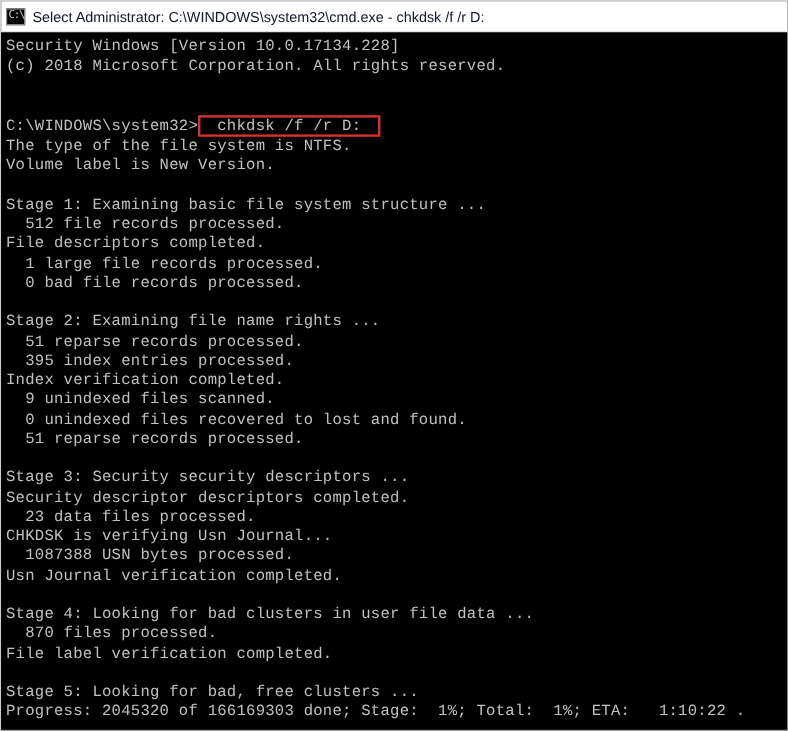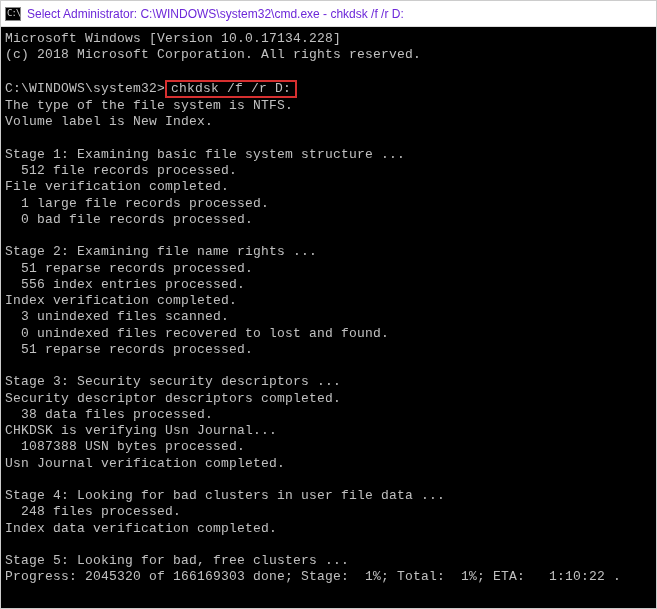--- a/index.html
+++ b/index.html
@@ -39,79 +39,80 @@
       color: #ccc;
       text-align: left;
       line-height: 11px;
       padding-left: 1px;
       font-family: monospace;
       letter-spacing: -1px;
     }
     .titlebar-text {
       font-family: 'Segoe UI', Tahoma, sans-serif;
       font-size: 12px;
-      color: #6d28d9;
+      color: #0f172a;
     }
     .terminal {
       background: #000;
       color: #c0c0c0;
       font-family: 'Consolas', 'Courier New', monospace;
       font-size: 13px;
       line-height: 1.25;
       padding: 4px 4px;
       white-space: pre;
       height: calc(100% - 26px);
       overflow: hidden;
       letter-spacing: 0.2px;
     }
     .highlight-cmd {
       border: 2px solid #d63030;
-      padding: 0 4px;
+      padding: 0 14px;
       display: inline-block;
       line-height: 1.1;
+      margin-top: 16px;
     }
     .line {
       white-space: pre;
     }
   </style>
 </head>
 <body>
 
 <div class="window">
   <div class="titlebar">
     <div class="titlebar-icon">C:\</div>
     <div class="titlebar-text">Select Administrator: C:\WINDOWS\system32\cmd.exe - chkdsk  /f /r D:</div>
   </div>
-  <div class="terminal"><span class="line">Microsoft Windows [Version 10.0.17134.228]</span>
+  <div class="terminal"><span class="line">Security Windows [Version 10.0.17134.228]</span>
 <span class="line">(c) 2018 Microsoft Corporation. All rights reserved.</span>
 
 <span class="line"><span>C:\WINDOWS\system32&gt;</span><span class="highlight-cmd">chkdsk /f /r D:</span></span>
 <span class="line">The type of the file system is NTFS.</span>
-<span class="line">Volume label is New Index.</span>
+<span class="line">Volume label is New Version.</span>
 <span class="line"></span>
 <span class="line">Stage 1: Examining basic file system structure ...</span>
 <span class="line">  512 file records processed.</span>
-<span class="line">File verification completed.</span>
+<span class="line">File descriptors completed.</span>
 <span class="line">  1 large file records processed.</span>
 <span class="line">  0 bad file records processed.</span>
 <span class="line"></span>
 <span class="line">Stage 2: Examining file name rights ...</span>
 <span class="line">  51 reparse records processed.</span>
-<span class="line">  556 index entries processed.</span>
+<span class="line">  395 index entries processed.</span>
 <span class="line">Index verification completed.</span>
-<span class="line">  3 unindexed files scanned.</span>
+<span class="line">  9 unindexed files scanned.</span>
 <span class="line">  0 unindexed files recovered to lost and found.</span>
 <span class="line">  51 reparse records processed.</span>
 <span class="line"></span>
 <span class="line">Stage 3: Security security descriptors ...</span>
 <span class="line">Security descriptor descriptors completed.</span>
-<span class="line">  38 data files processed.</span>
+<span class="line">  23 data files processed.</span>
 <span class="line">CHKDSK is verifying Usn Journal...</span>
 <span class="line">  1087388 USN bytes processed.</span>
 <span class="line">Usn Journal verification completed.</span>
 <span class="line"></span>
 <span class="line">Stage 4: Looking for bad clusters in user file data ...</span>
-<span class="line">  248 files processed.</span>
-<span class="line">Index data verification completed.</span>
+<span class="line">  870 files processed.</span>
+<span class="line">File label verification completed.</span>
 <span class="line"></span>
 <span class="line">Stage 5: Looking for bad, free clusters ...</span>
 <span class="line">Progress: 2045320 of 166169303 done; Stage:  1%; Total:  1%; ETA:   1:10:22 .</span></div>
 </div>
 
 </body></html>

